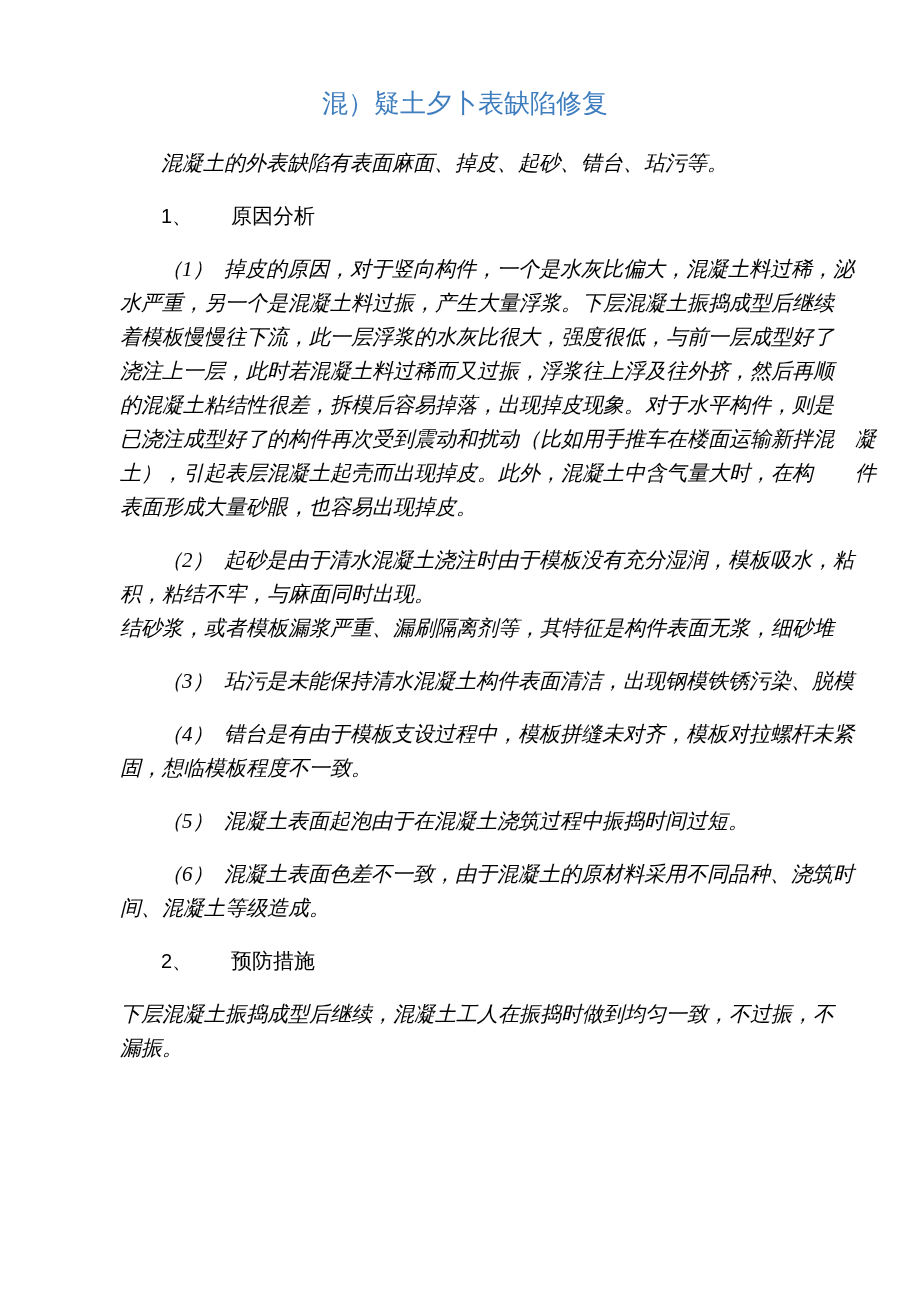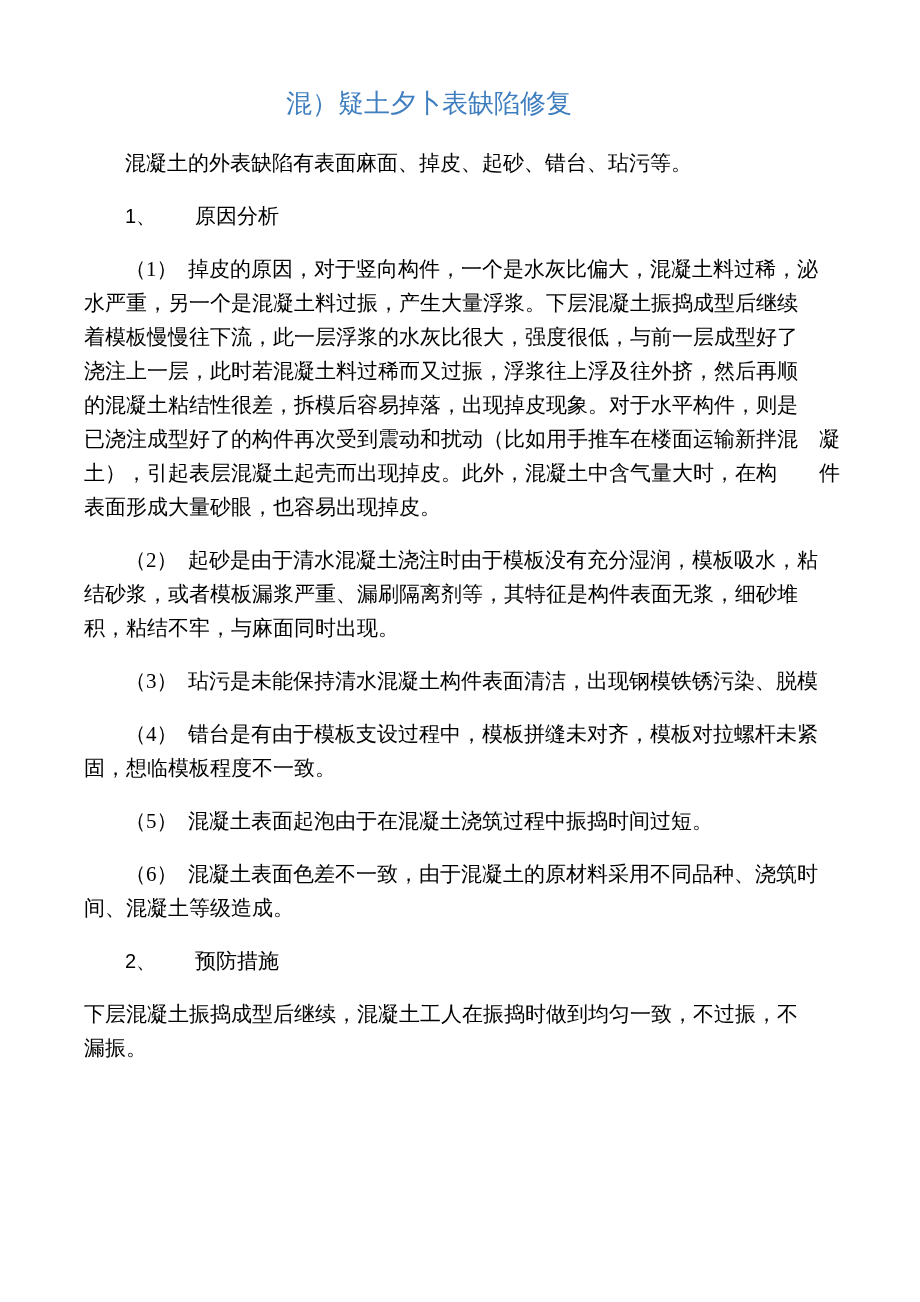--- a/index.html
+++ b/index.html
@@ -4,34 +4,35 @@
 <style>
   html, body { margin: 0; padding: 0; background: #ffffff; }
   .page {
     position: relative;
     width: 852px;
     height: 1302px;
     background: #ffffff;
     overflow: hidden;
     font-family: "Liberation Serif", "DejaVu Serif", serif;
     color: #000000;
+    margin-left: 36px;
   }
   .content {
     padding: 0 78px 0 84px;
   }
   .doc-title {
     padding-top: 86px;
     margin-bottom: 24px;
     text-align: center;
     font-size: 26px;
     line-height: 36px;
     color: #3E7DBE;
     font-weight: 400;
   }
-  .para { margin: 0 0 19px 0; }
+  .para { margin: 0 0 19px 0; font-style: italic; }
   .line {
     white-space: pre;
     font-size: 21px;
     line-height: 34px;
     height: 34px;
   }
   .fl { text-indent: 41px; }
   .heading {
     display: flex;
     margin-bottom: 19px;
@@ -69,22 +70,22 @@
       <div class="line">着模板慢慢往下流，此一层浮浆的水灰比很大，强度很低，与前一层成型好了</div>
       <div class="line">浇注上一层，此时若混凝土料过稀而又过振，浮浆往上浮及往外挤，然后再顺</div>
       <div class="line">的混凝土粘结性很差，拆模后容易掉落，出现掉皮现象。对于水平构件，则是</div>
       <div class="line">已浇注成型好了的构件再次受到震动和扰动（比如用手推车在楼面运输新拌混　凝</div>
       <div class="line">土），引起表层混凝土起壳而出现掉皮。此外，混凝土中含气量大时，在构　　件</div>
       <div class="line">表面形成大量砂眼，也容易出现掉皮。</div>
     </div>
 
     <div class="para">
       <div class="line fl">（2）  起砂是由于清水混凝土浇注时由于模板没有充分湿润，模板吸水，粘</div>
+      <div class="line">积，粘结不牢，与麻面同时出现。</div>
       <div class="line">结砂浆，或者模板漏浆严重、漏刷隔离剂等，其特征是构件表面无浆，细砂堆</div>
-      <div class="line">积，粘结不牢，与麻面同时出现。</div>
     </div>
 
     <div class="para">
       <div class="line fl">（3）  玷污是未能保持清水混凝土构件表面清洁，出现钢模铁锈污染、脱模</div>
     </div>
 
     <div class="para">
       <div class="line fl">（4）  错台是有由于模板支设过程中，模板拼缝未对齐，模板对拉螺杆未紧</div>
       <div class="line">固，想临模板程度不一致。</div>
     </div>

